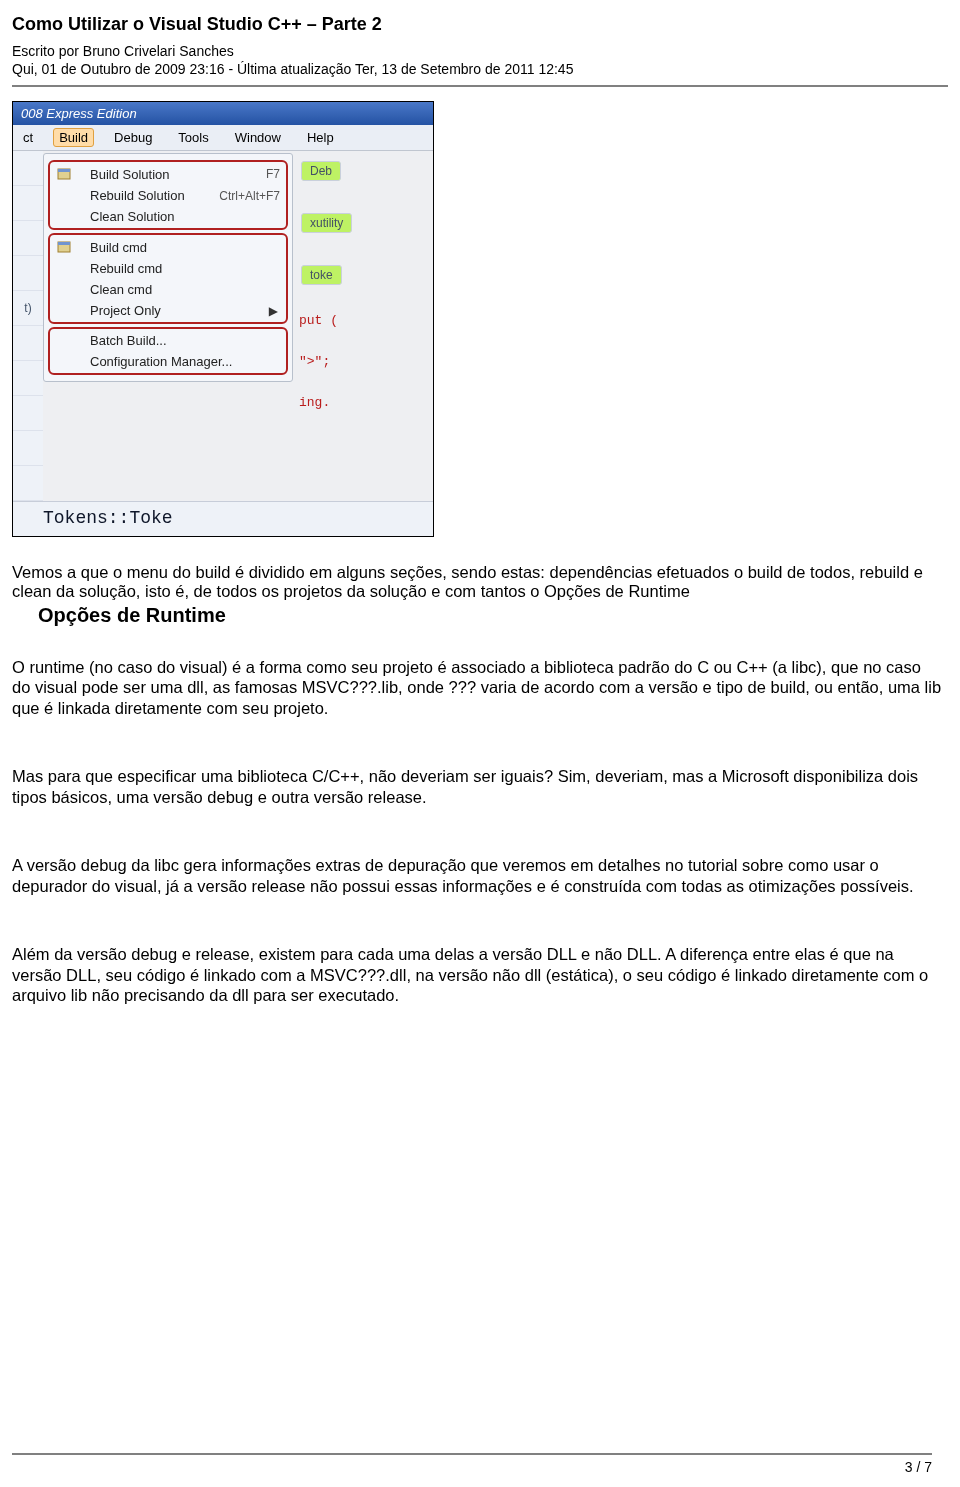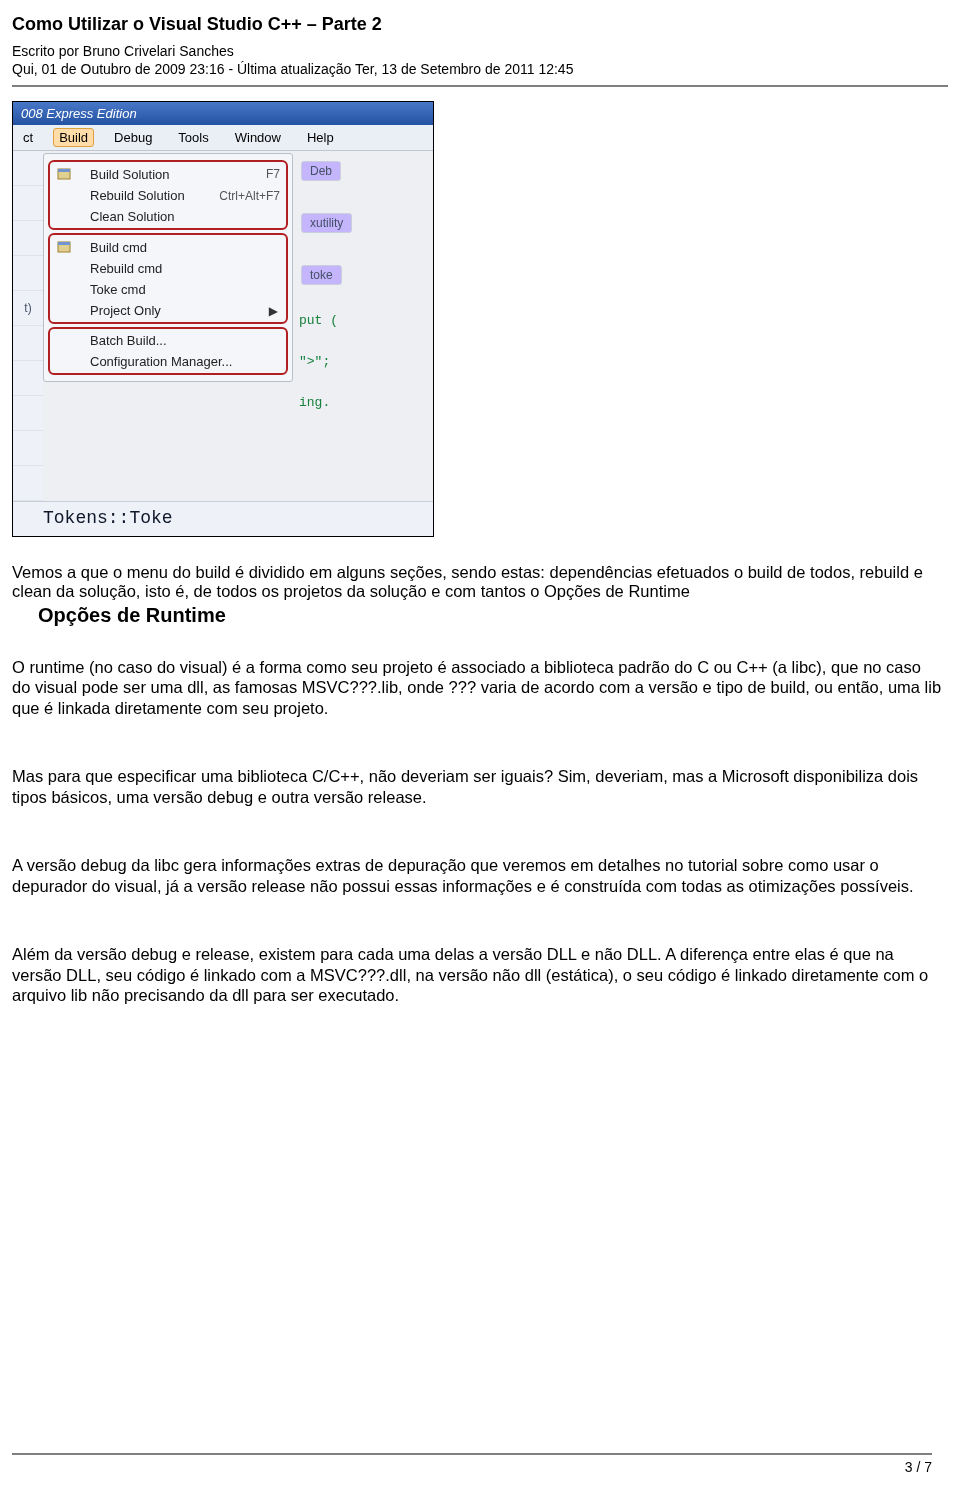--- a/index.html
+++ b/index.html
@@ -124,33 +124,33 @@
   }
   .dd-icon {
     width: 16px;
     height: 16px;
   }
   .ss-right-strip {
     flex: 1;
     padding-top: 6px;
   }
   .ss-right-strip .rchip {
-    background: #c4b5fd;
+    background: #bef264;
     border: 1px solid #c9d0dc;
     border-radius: 3px;
     font-size: 12px;
     color: #445066;
     margin: 4px 8px 28px 8px;
     padding: 2px 8px;
     display: inline-block;
   }
   .ss-right-strip .codefrag {
     font-family: "Courier New", monospace;
     font-size: 13px;
-    color: #15803d;
+    color: #b91c1c;
     margin: 0 0 26px 6px;
   }
   .ss-footer {
     font-family: "Courier New", monospace;
     font-size: 18px;
     color: #0f172a;
     padding: 6px 0 8px 30px;
     background: #eef2f8;
     border-top: 1px solid #c7cdd9;
   }
@@ -254,21 +254,21 @@
                 </svg>
             </span>
             <span class="label">Build cmd</span>
           </div>
           <div class="dd-item">
             <span class="icon-col"></span>
             <span class="label">Rebuild cmd</span>
           </div>
           <div class="dd-item">
             <span class="icon-col"></span>
-            <span class="label">Toke cmd</span>
+            <span class="label">Clean cmd</span>
           </div>
           <div class="dd-item">
             <span class="icon-col"></span>
             <span class="label">Project Only</span>
             <span class="arrow">▶</span>
           </div>
         </div>
 
         <div class="dd-section">
           <div class="dd-item">

